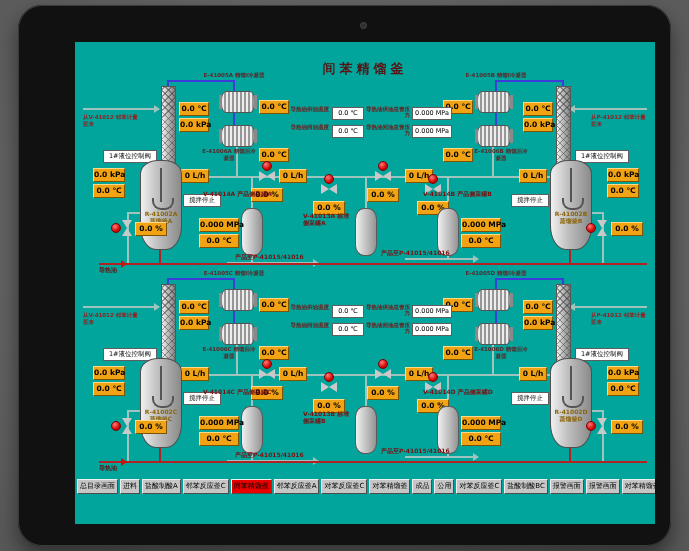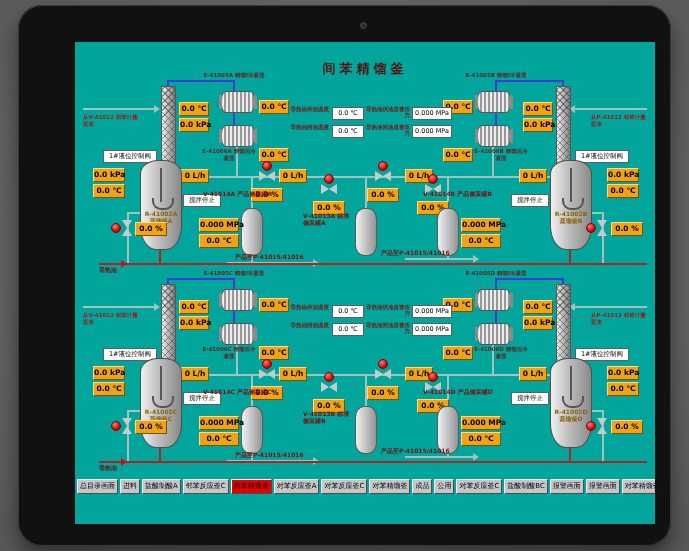--- a/index.html
+++ b/index.html
@@ -78,21 +78,21 @@
 <div class="tablet">
   <div class="camdot"></div>
   <div class="screen">
     <div class="hmi-title">间苯精馏釜</div>
     <div class="menu">
         <div class="mbtn">总目录画面</div>
         <div class="mbtn">进料</div>
         <div class="mbtn">盐酸制酸A</div>
         <div class="mbtn">邻苯反应釜C</div>
         <div class="mbtn active">间苯精馏釜</div>
-        <div class="mbtn">对苯反应釜A</div>
+        <div class="mbtn">邻苯反应釜A</div>
         <div class="mbtn">对苯反应釜C</div>
         <div class="mbtn">对苯精馏釜</div>
         <div class="mbtn">成品</div>
         <div class="mbtn">公用</div>
         <div class="mbtn">对苯反应釜C</div>
         <div class="mbtn">盐酸制酸BC</div>
         <div class="mbtn">报警画面</div>
         <div class="mbtn">报警画面</div>
         <div class="mbtn">对苯精馏釜</div>
       </div>

